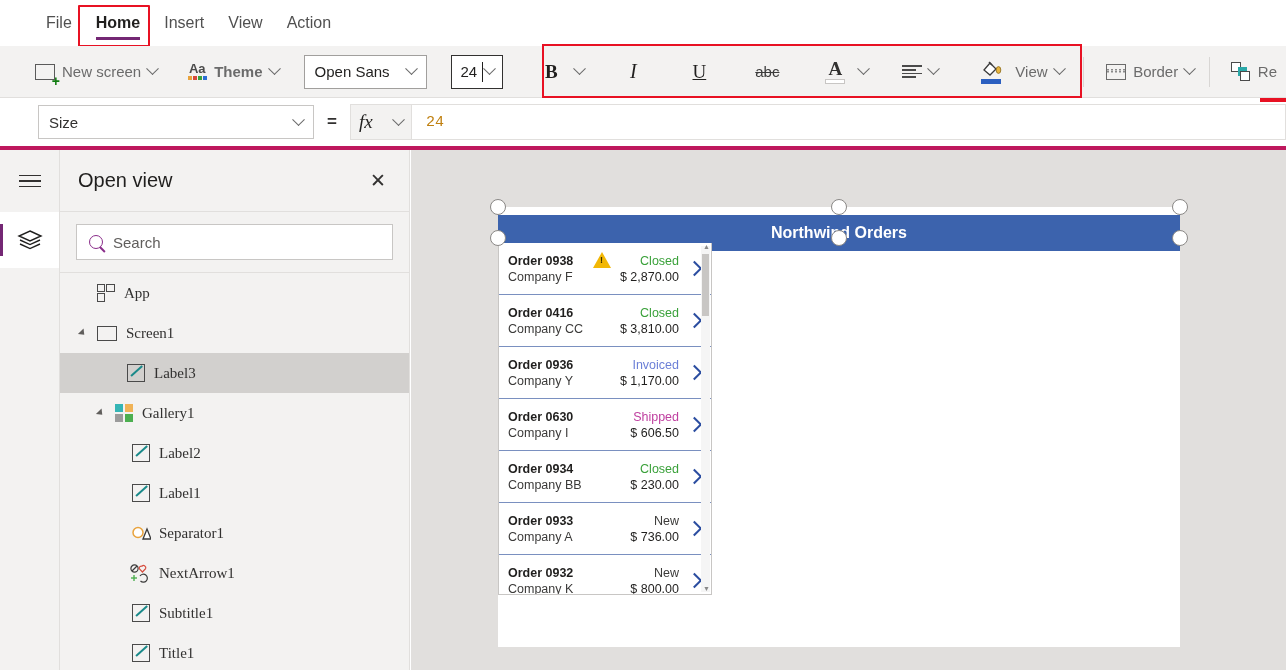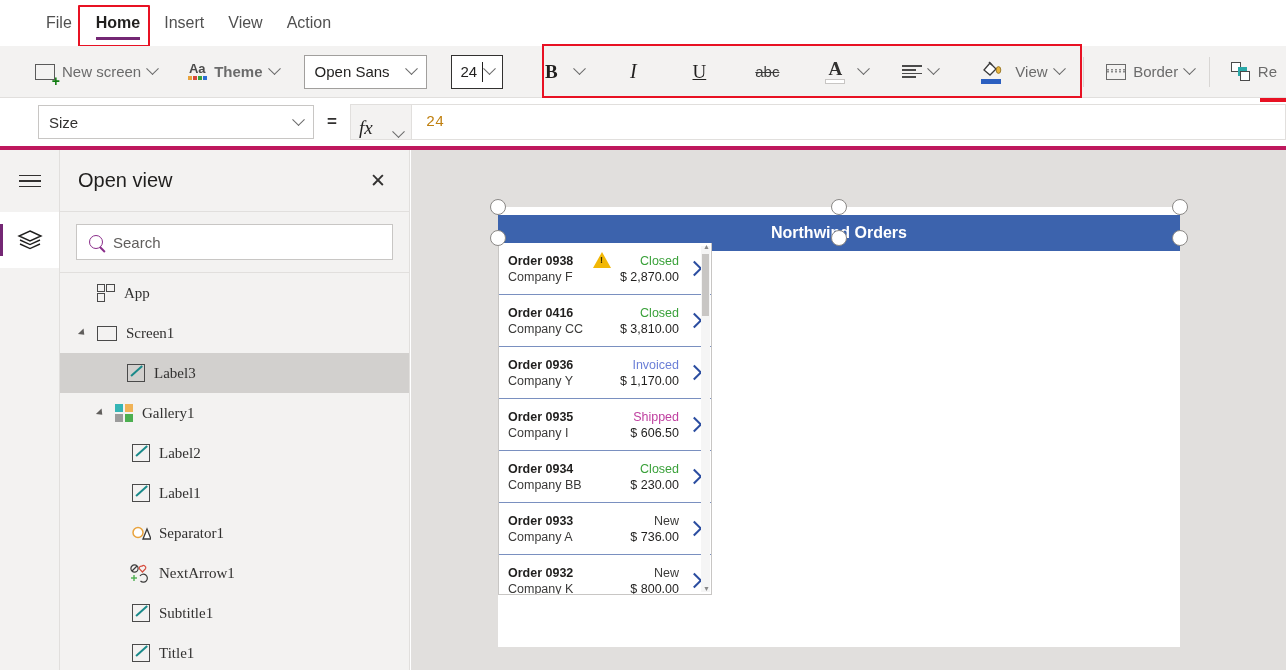--- a/index.html
+++ b/index.html
@@ -112,21 +112,21 @@
     border-bottom: 4px solid #be185d; padding-left: 38px;
   }
   .propsel {
     width: 276px; height: 34px; border: 1px solid #c8c6c4; background: #fff;
     display: flex; align-items: center; justify-content: space-between;
     padding: 0 10px; font-size: 15px; color: #323130;
   }
   .eq { font-size: 17px; color: #323130; font-weight: bold; margin: 0 13px; }
   .fxbox {
     width: 62px; height: 36px; background: #f3f2f1; border: 1px solid #e1dfdd;
-    display: flex; align-items: flex-end; justify-content: center; gap: 21px;
+    display: flex; align-items: center; justify-content: center; gap: 21px;
     font-style: italic; font-family: "Liberation Serif", serif; font-size: 19px; color: #201f1e;
   }
   .fxval {
     flex: 1; height: 36px; background: #fff; border: 1px solid #e1dfdd; border-left: none;
     display: flex; align-items: center; padding-left: 14px;
     font-size: 15px; color: #c08010; font-family: "Liberation Mono", monospace;
   }
   .fx-red-mark { position: absolute; right: 0; top: 0; width: 26px; height: 4px; background: #e81123; }
 
   
@@ -542,21 +542,21 @@
           </div>
           <div class="gcol-mid">
             <div class="g-status" style="color:#6b7fd7">Invoiced</div>
             <div class="g-amt">$ 1,170.00</div>
           </div>
           <div class="g-chev"></div>
         </div>
 
         <div class="grow">
           <div class="gcol-left">
-            <div class="g-title">Order 0935</div>
+            <div class="g-title">Order 0630</div>
             <div class="g-sub">Company I</div>
           </div>
           <div class="gcol-mid">
             <div class="g-status" style="color:#c040a0">Shipped</div>
             <div class="g-amt">$ 606.50</div>
           </div>
           <div class="g-chev"></div>
         </div>
 
         <div class="grow">

